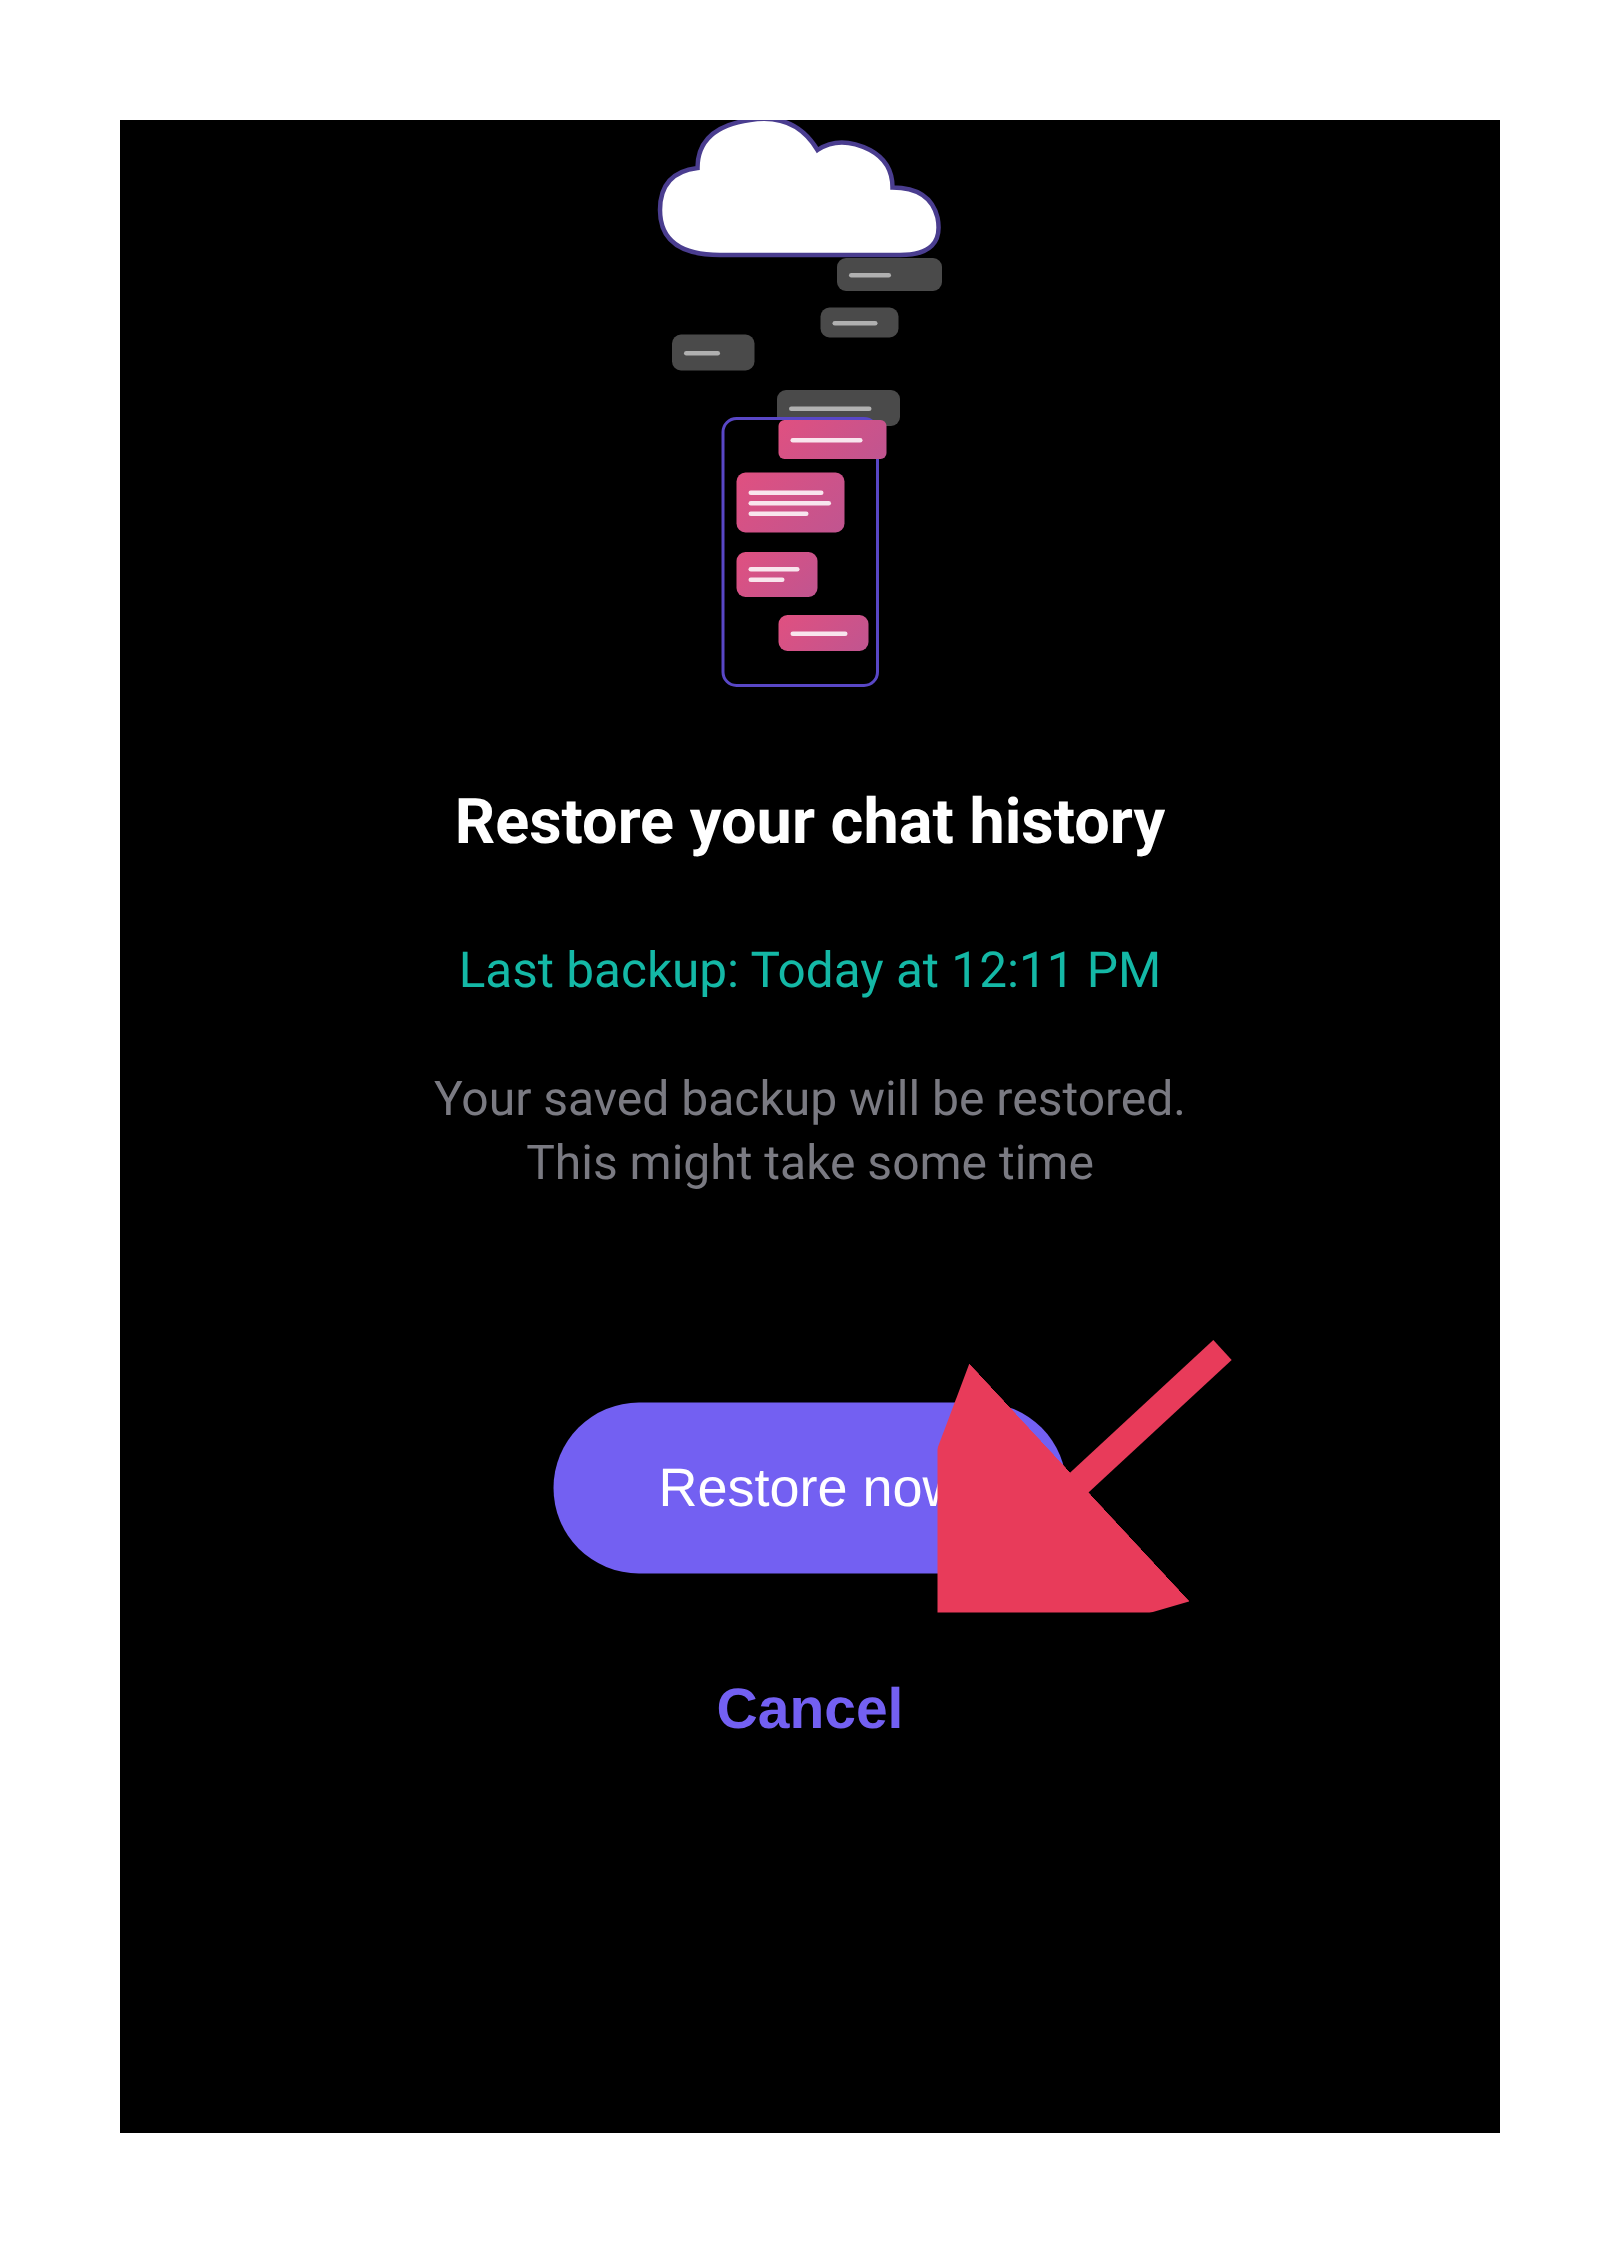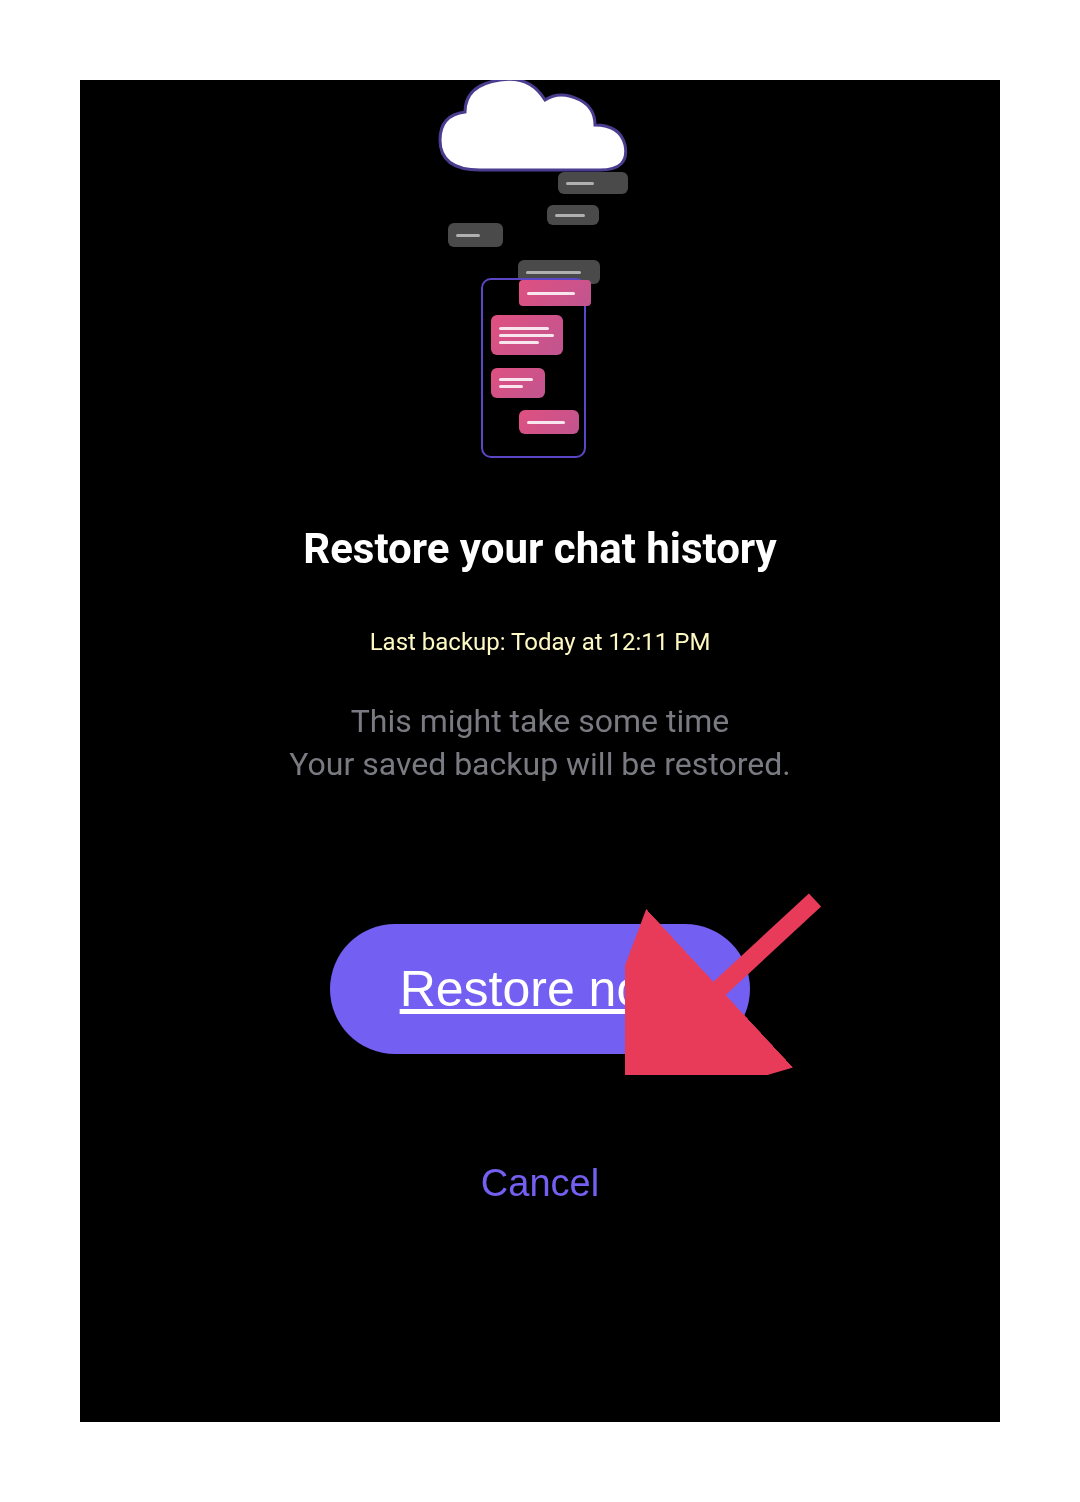--- a/index.html
+++ b/index.html
@@ -82,22 +82,22 @@
       font-size: 42px;
       font-weight: 700;
       margin-top: 44px;
       text-align: center;
     }
     .backup-info {
       margin-top: 55px;
       text-align: center;
     }
     .backup-line {
-      color: #fef9c3;
-      font-size: 24px;
+      color: #14b8a6;
+      font-size: 33px;
       font-weight: 400;
     }
     .size-line {
       color: #ffffff;
       font-size: 33px;
       font-weight: 700;
       margin-top: 6px;
     }
     .description {
       margin-top: 44px;
@@ -106,32 +106,31 @@
       font-size: 32px;
       line-height: 1.35;
     }
     .restore-button {
       margin-top: 138px;
       background: #7360f2;
       color: #ffffff;
       border: none;
       border-radius: 70px;
       padding: 36px 70px;
-      font-size: 50px;
+      font-size: 36px;
       font-weight: 500;
       cursor: pointer;
-      text-decoration: underline;
     }
     .cancel-button {
-      margin-top: 108px;
+      margin-top: 70px;
       background: transparent;
       color: #7360f2;
       border: none;
       font-size: 38px;
-      font-weight: 400;
+      font-weight: 700;
       cursor: pointer;
     }
     .arrow-annotation {
       position: absolute;
       top: 805px;
       left: 545px;
       pointer-events: none;
     }
   </style>
 </head>
@@ -185,22 +184,22 @@
     </div>
   </div>
 
   <h1 class="heading">Restore your chat history</h1>
 
   <div class="backup-info">
     <div class="backup-line">Last backup: Today at 12:11 PM</div>
   </div>
 
   <div class="description">
+    <div>Your saved backup will be restored.</div>
     <div>This might take some time</div>
-    <div>Your saved backup will be restored.</div>
   </div>
 
   <button class="restore-button">Restore now</button>
 
   <button class="cancel-button">Cancel</button>
 
   <div class="arrow-annotation">
     <svg width="220" height="190" viewBox="0 0 220 190">
       <defs>
         <marker id="arrowhead" markerWidth="12" markerHeight="12" refX="3" refY="6" orient="auto">

